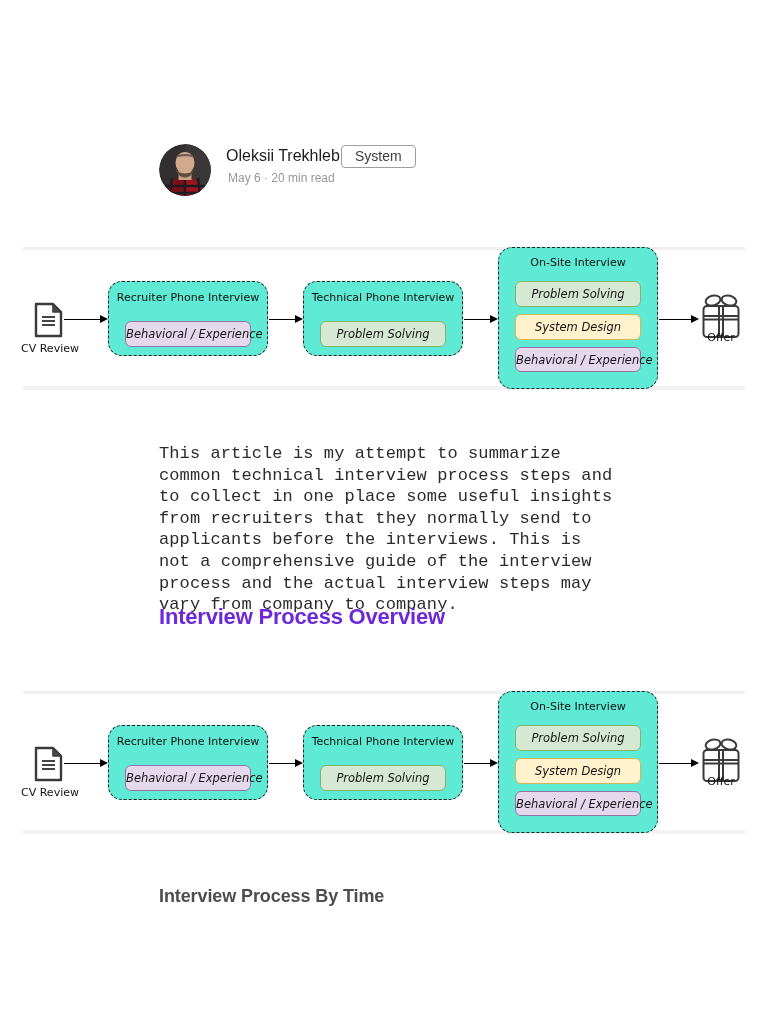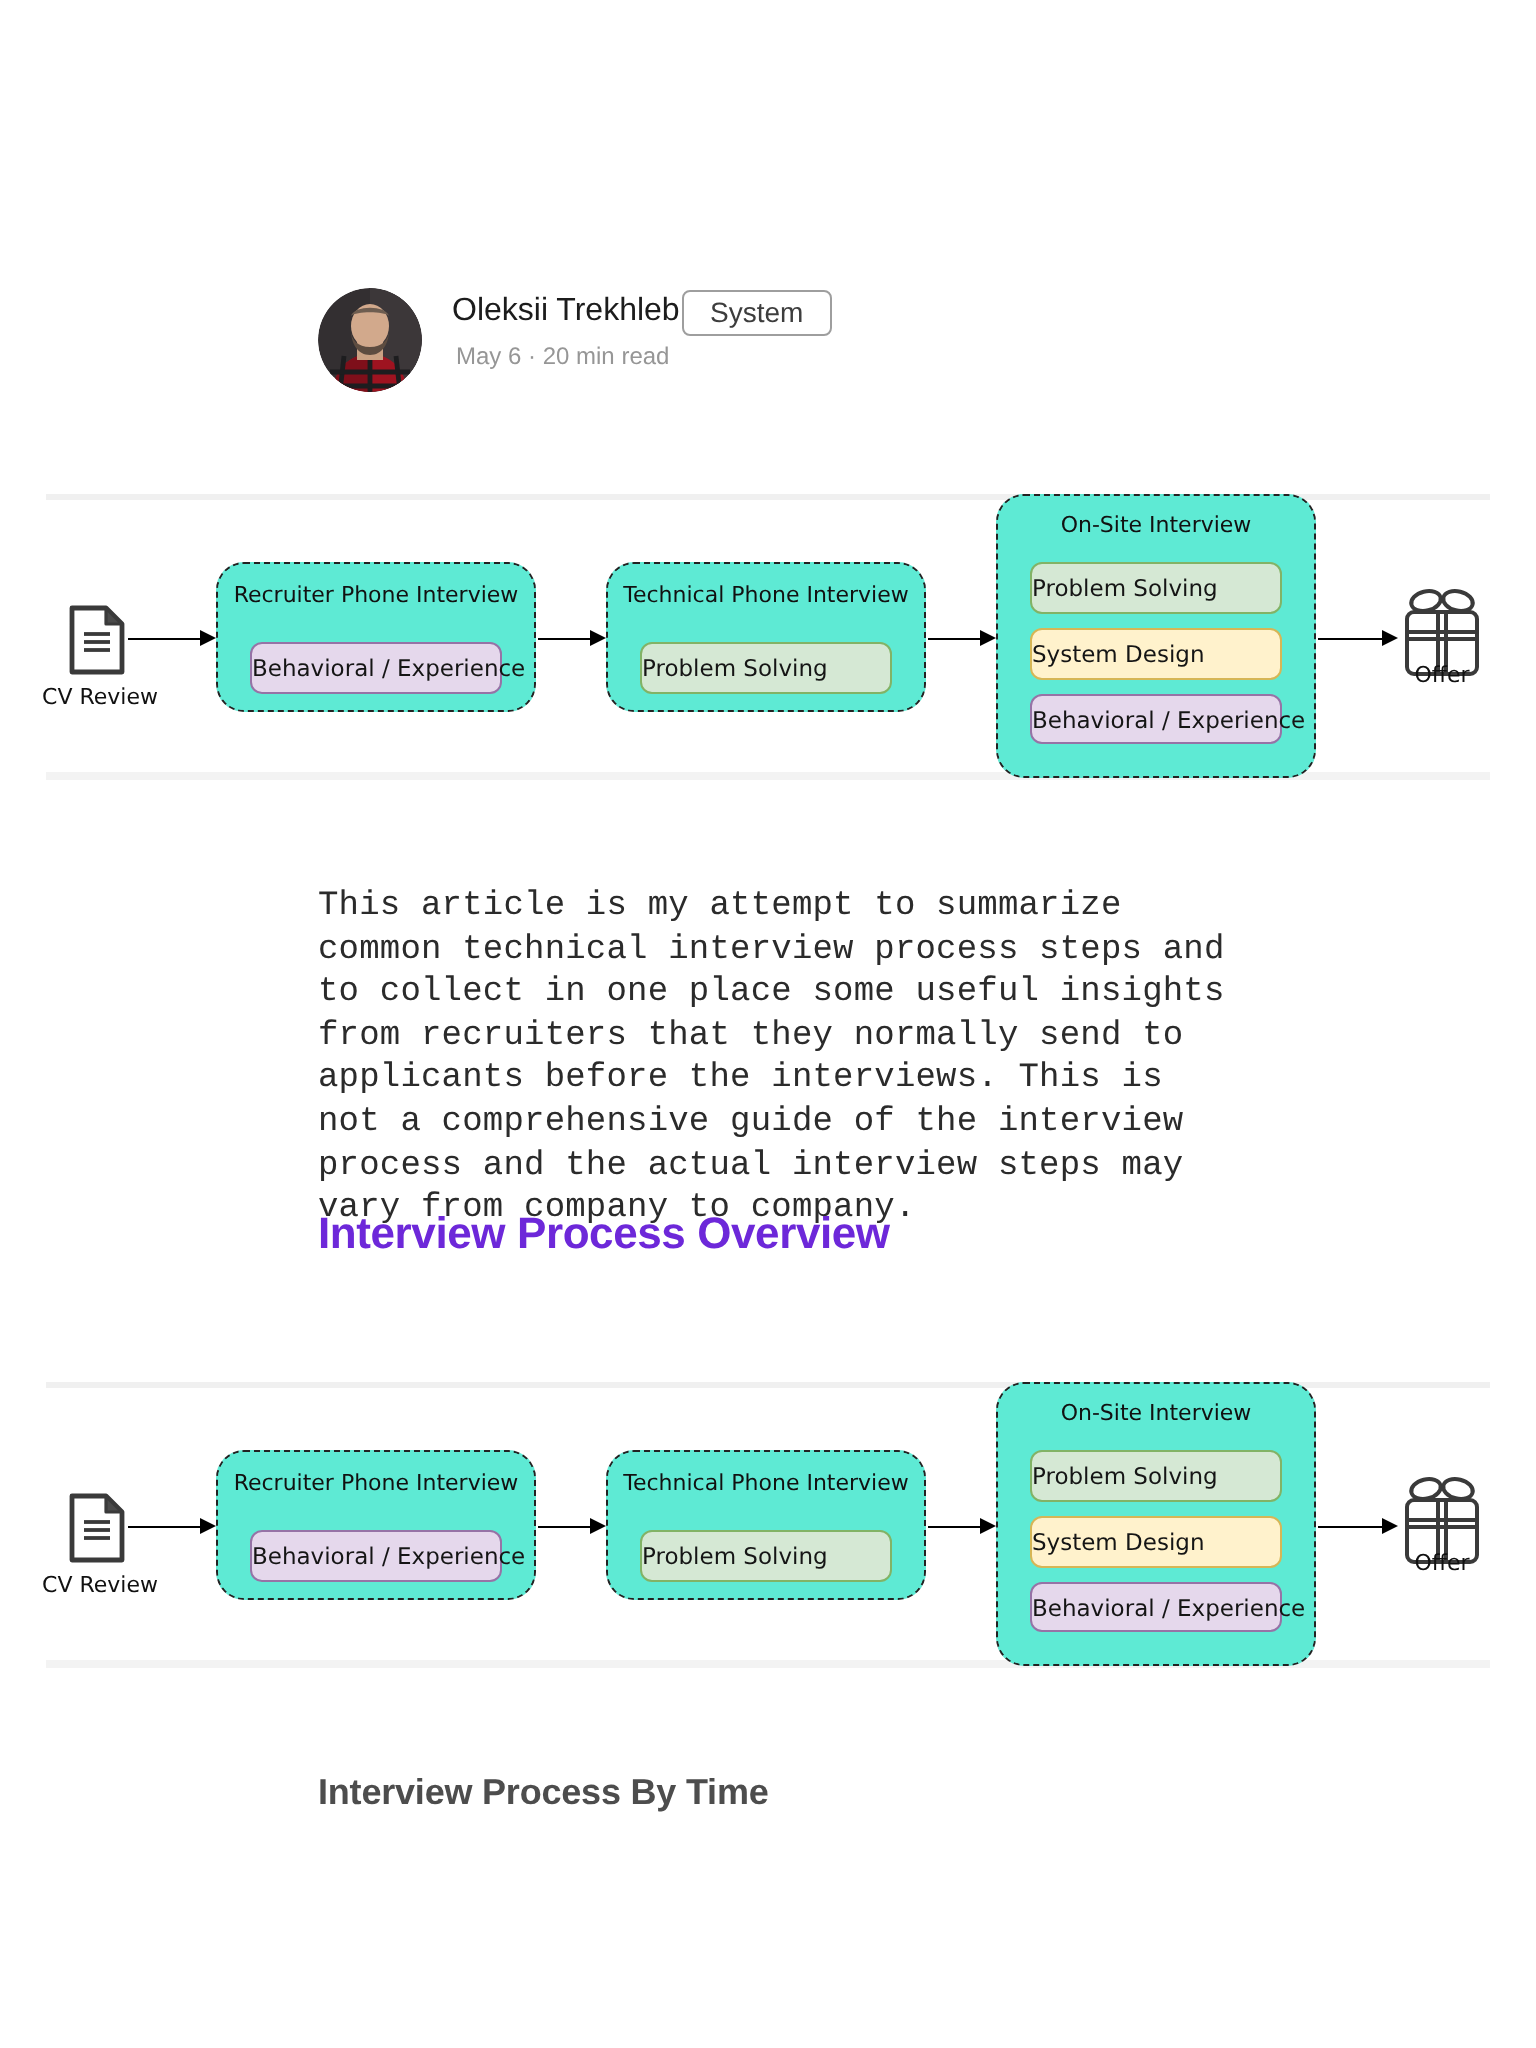--- a/index.html
+++ b/index.html
@@ -86,22 +86,22 @@
   .stage-technical { left:280px; }
   .stage-onsite { left:475px; top:0; width:160px; height:142px; }
   .stage-title {
     margin-top:9px; text-align:center; font-size:11px; color:#111;
     font-family:"DejaVu Sans","Liberation Sans",sans-serif; white-space:nowrap;
   }
   .stage-onsite .stage-title { margin-top:8px; }
   .pill {
     position:absolute; left:16px; right:16px; height:26px;
     border-radius:6px; border:1px solid;
-    font-size:11.5px; line-height:25px; color:#151515;
-    font-family:"DejaVu Sans","Liberation Sans",sans-serif; white-space:nowrap;
+    font-size:11.5px; line-height:25px; text-align:center; color:#151515;
+    font-family:"DejaVu Sans","Liberation Sans",sans-serif; white-space:nowrap;font-style:italic;
   }
   .stage-sm .pill { top:39px; }
   .pill-1 { top:33px; }
   .pill-2 { top:66px; }
   .pill-3 { top:99px; height:25px; }
 
   svg { display:block; }
 </style>
 </head>
 <body>

